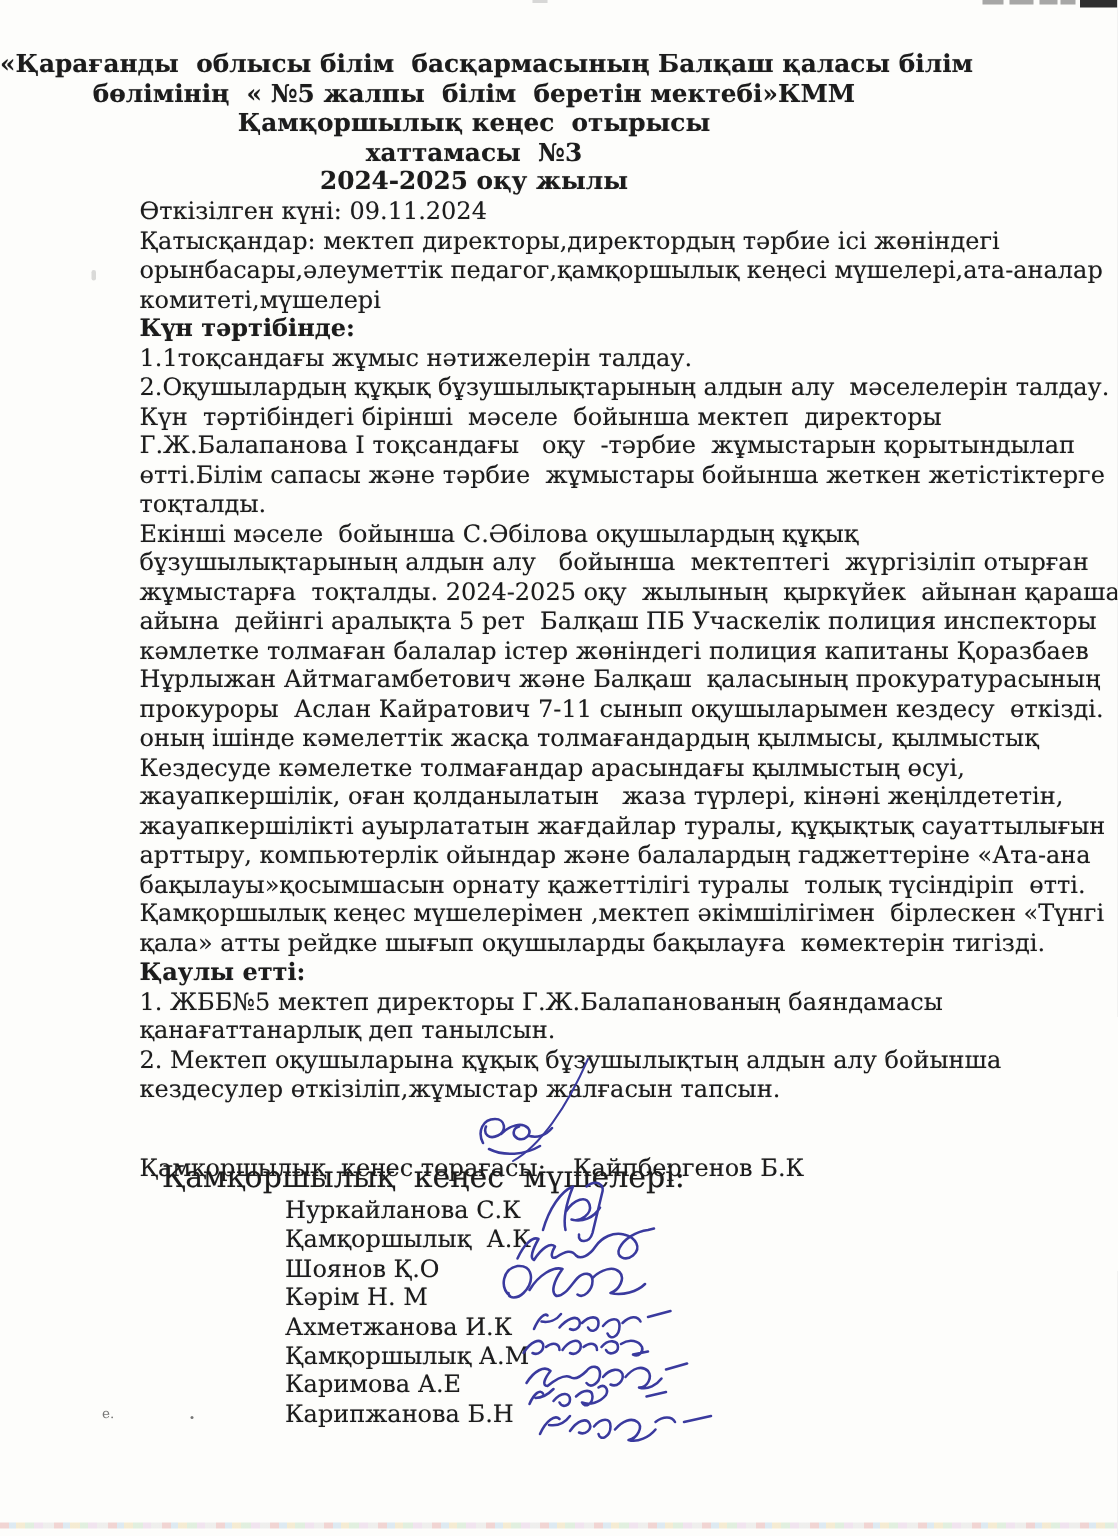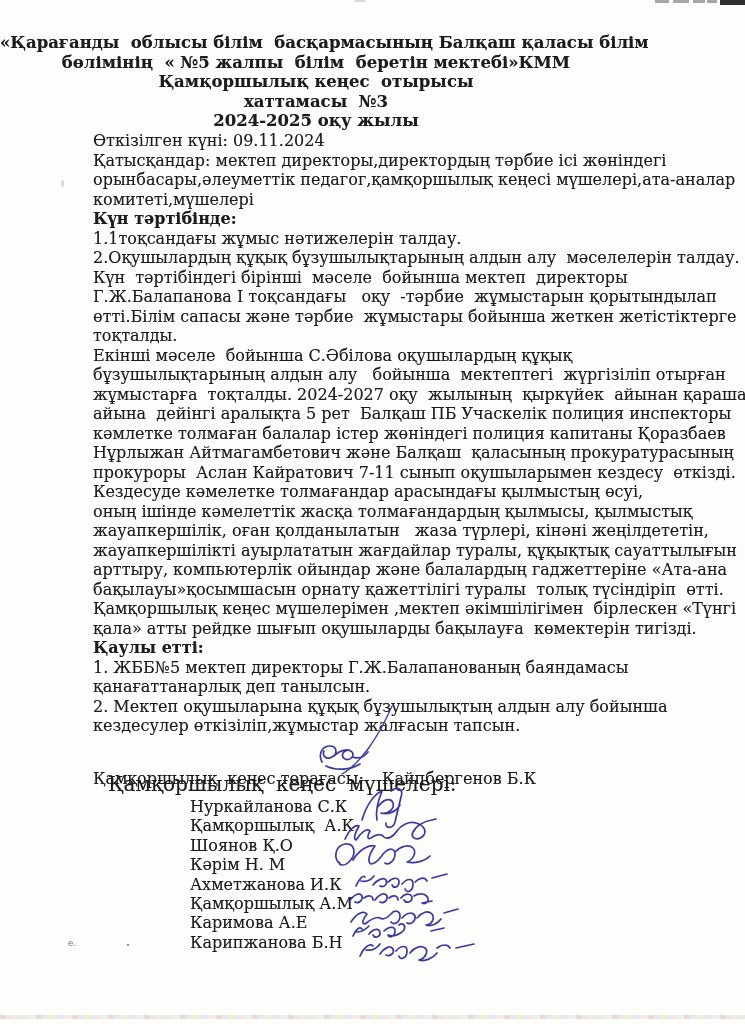--- a/index.html
+++ b/index.html
@@ -79,27 +79,27 @@
       <div class="body-line">комитеті,мүшелері</div>
       <div class="body-line bold">Күн тәртібінде:</div>
       <div class="body-line">1.1тоқсандағы жұмыс нәтижелерін талдау.</div>
       <div class="body-line">2.Оқушылардың құқық бұзушылықтарының алдын алу  мәселелерін талдау.</div>
       <div class="body-line">Күн  тәртібіндегі бірінші  мәселе  бойынша мектеп  директоры</div>
       <div class="body-line">Г.Ж.Балапанова I тоқсандағы   оқу  -тәрбие  жұмыстарын қорытындылап</div>
       <div class="body-line">өтті.Білім сапасы және тәрбие  жұмыстары бойынша жеткен жетістіктерге</div>
       <div class="body-line">тоқталды.</div>
       <div class="body-line">Екінші мәселе  бойынша С.Әбілова оқушылардың құқық</div>
       <div class="body-line">бұзушылықтарының алдын алу   бойынша  мектептегі  жүргізіліп отырған</div>
-      <div class="body-line">жұмыстарға  тоқталды. 2024-2027 оқу  жылының  қыркүйек  айынан қараша</div>
+      <div class="body-line">жұмыстарға  тоқталды. 2024-2025 оқу  жылының  қыркүйек  айынан қараша</div>
       <div class="body-line">айына  дейінгі аралықта 5 рет  Балқаш ПБ Учаскелік полиция инспекторы</div>
       <div class="body-line">кәмлетке толмаған балалар істер жөніндегі полиция капитаны Қоразбаев</div>
       <div class="body-line">Нұрлыжан Айтмагамбетович және Балқаш  қаласының прокуратурасының</div>
       <div class="body-line">прокуроры  Аслан Кайратович 7-11 сынып оқушыларымен кездесу  өткізді.</div>
+      <div class="body-line">оның ішінде кәмелеттік жасқа толмағандардың қылмысы, қылмыстық</div>
       <div class="body-line">Кездесуде кәмелетке толмағандар арасындағы қылмыстың өсуі,</div>
-      <div class="body-line">оның ішінде кәмелеттік жасқа толмағандардың қылмысы, қылмыстық</div>
       <div class="body-line">жауапкершілік, оған қолданылатын   жаза түрлері, кінәні жеңілдететін,</div>
       <div class="body-line">жауапкершілікті ауырлататын жағдайлар туралы, құқықтық сауаттылығын</div>
       <div class="body-line">арттыру, компьютерлік ойындар және балалардың гаджеттеріне «Ата-ана</div>
       <div class="body-line">бақылауы»қосымшасын орнату қажеттілігі туралы  толық түсіндіріп  өтті.</div>
       <div class="body-line">Қамқоршылық кеңес мүшелерімен ,мектеп әкімшілігімен  бірлескен «Түнгі</div>
       <div class="body-line">қала» атты рейдке шығып оқушыларды бақылауға  көмектерін тигізді.</div>
       <div class="body-line bold-italic">Қаулы етті:</div>
       <div class="body-line">1. ЖББ№5 мектеп директоры Г.Ж.Балапанованың баяндамасы</div>
       <div class="body-line">қанағаттанарлық деп танылсын.</div>
       <div class="body-line">2. Мектеп оқушыларына құқық бұзушылықтың алдын алу бойынша</div>

